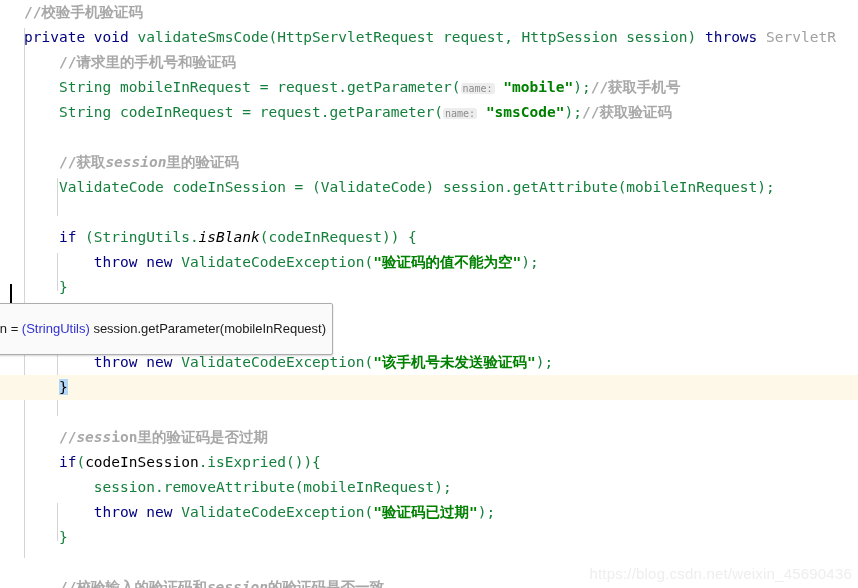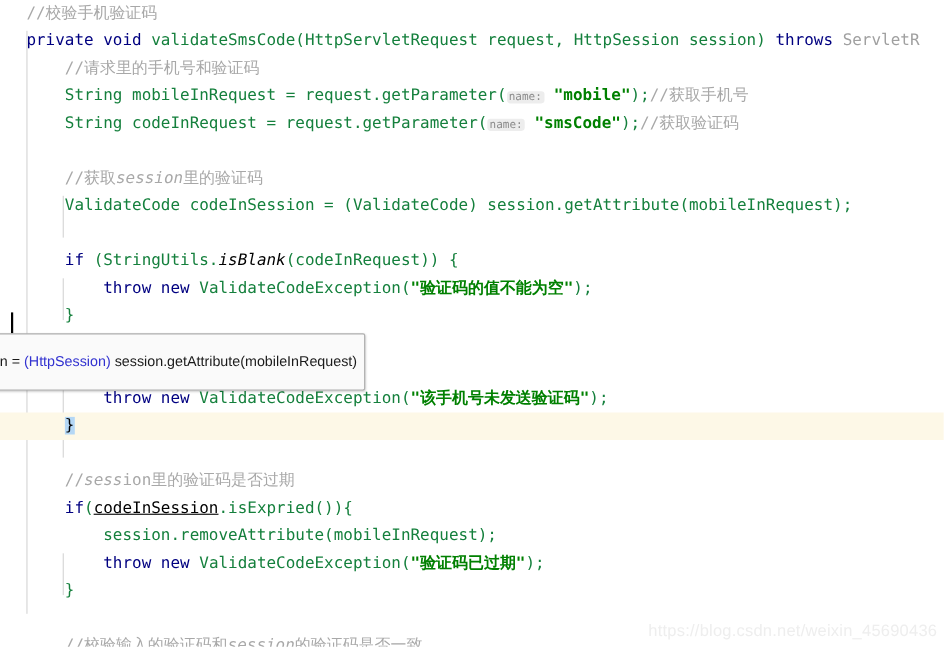--- a/index.html
+++ b/index.html
@@ -45,26 +45,26 @@
   
   .guide {
     position: absolute;
     width: 1px;
     background: #d4d4d4;
   }
 
   
   .kw       { color: #000080; font-weight: normal; }
   .str      { color: #008000; font-weight: bold; }
-  .cmt      { color: #a8a8a8; }
+  .cmt      { color: #a8a8a8; font-weight: bold; }
   .ital     { font-style: italic; }
   .plain    { color: #15803d; }
   .gray     { color: #a0a0a0; text-align: right; }
   .brace-hl { background: #b4d7f5; }
-  .underln  { text-decoration: underline; }
+  .underln  { }
 
   
   .hint {
     background: #ededed;
     color: #8c8c8c;
     border-radius: 3px;
     padding: 0 2px;
     font-size: 10px;
   }
 
@@ -117,18 +117,18 @@
   <div class="guide" style="left:57px; top:178px; height:38px;"></div>
   <div class="guide" style="left:57px; top:253px; height:38px;"></div>
   <div class="guide" style="left:57px; top:353px; height:63px;"></div>
   <div class="guide" style="left:57px; top:503px; height:38px;"></div>
 
   <div class="code" id="code-lines"><div class="line"><span class="cmt">//校验手机验证码</span></div><div class="line"><span class="kw">private</span><span class="plain"> </span><span class="kw">void</span><span class="plain"> validateSmsCode(HttpServletRequest request, HttpSession session) </span><span class="kw">throws</span><span class="plain"> </span><span class="gray">ServletR</span></div><div class="line">    <span class="cmt">//请求里的手机号和验证码</span></div><div class="line">    <span class="plain">String mobileInRequest = request.getParameter(</span><span class="hint">name:</span> <span class="str">"mobile"</span><span class="plain">);</span><span class="cmt">//获取手机号</span></div><div class="line">    <span class="plain">String codeInRequest = request.getParameter(</span><span class="hint">name:</span> <span class="str">"smsCode"</span><span class="plain">);</span><span class="cmt">//获取验证码</span></div><div class="line">    </div><div class="line">    <span class="cmt">//获取</span><span class="cmt ital">session</span><span class="cmt">里的验证码</span></div><div class="line">    <span class="plain">ValidateCode codeInSession = (ValidateCode) session.getAttribute(mobileInRequest);</span></div><div class="line">    </div><div class="line">    <span class="kw">if</span><span class="plain"> (StringUtils.</span><span class="ital">isBlank</span><span class="plain">(codeInRequest)) {</span></div><div class="line">        <span class="kw">throw</span><span class="plain"> </span><span class="kw">new</span><span class="plain"> ValidateCodeException(</span><span class="str">"验证码的值不能为空"</span><span class="plain">);</span></div><div class="line">    <span class="plain">}</span></div><div class="line">    </div><div class="line">    <span class="kw">if</span><span class="plain">(codeInSession == </span><span class="kw">null</span><span class="plain">)</span><span class="brace-hl">{</span></div><div class="line">        <span class="kw">throw</span><span class="plain"> </span><span class="kw">new</span><span class="plain"> ValidateCodeException(</span><span class="str">"该手机号未发送验证码"</span><span class="plain">);</span></div><div class="line current">    <span class="brace-hl">}</span></div><div class="line">    </div><div class="line">    <span class="cmt">//</span><span class="cmt ital">sess</span><span class="cmt">ion里的验证码是否过期</span></div><div class="line">    <span class="kw">if</span><span class="plain">(</span><span class="underln">codeInSession</span><span class="plain">.isExpried()){</span></div><div class="line">        <span class="plain">session.removeAttribute(mobileInRequest);</span></div><div class="line">        <span class="kw">throw</span><span class="plain"> </span><span class="kw">new</span><span class="plain"> ValidateCodeException(</span><span class="str">"验证码已过期"</span><span class="plain">);</span></div><div class="line">    <span class="plain">}</span></div><div class="line">    </div><div class="line">    <span class="cmt">//校验输入的验证码和</span><span class="cmt ital">session</span><span class="cmt">的验证码是否一致</span></div></div>
 
   <div id="caret"></div>
 
   <div id="tooltip">
-    <span>ession = </span><span class="type">(HttpSession)</span><span> session.getAttribute(mobileInRequest)</span>
+    <span>ession = </span><span class="type">(StringUtils)</span><span> session.getParameter(mobileInRequest)</span>
   </div>
 
   <div id="watermark">https://blog.csdn.net/weixin_45690436</div>
 
 </div>
 
 </body></html>

